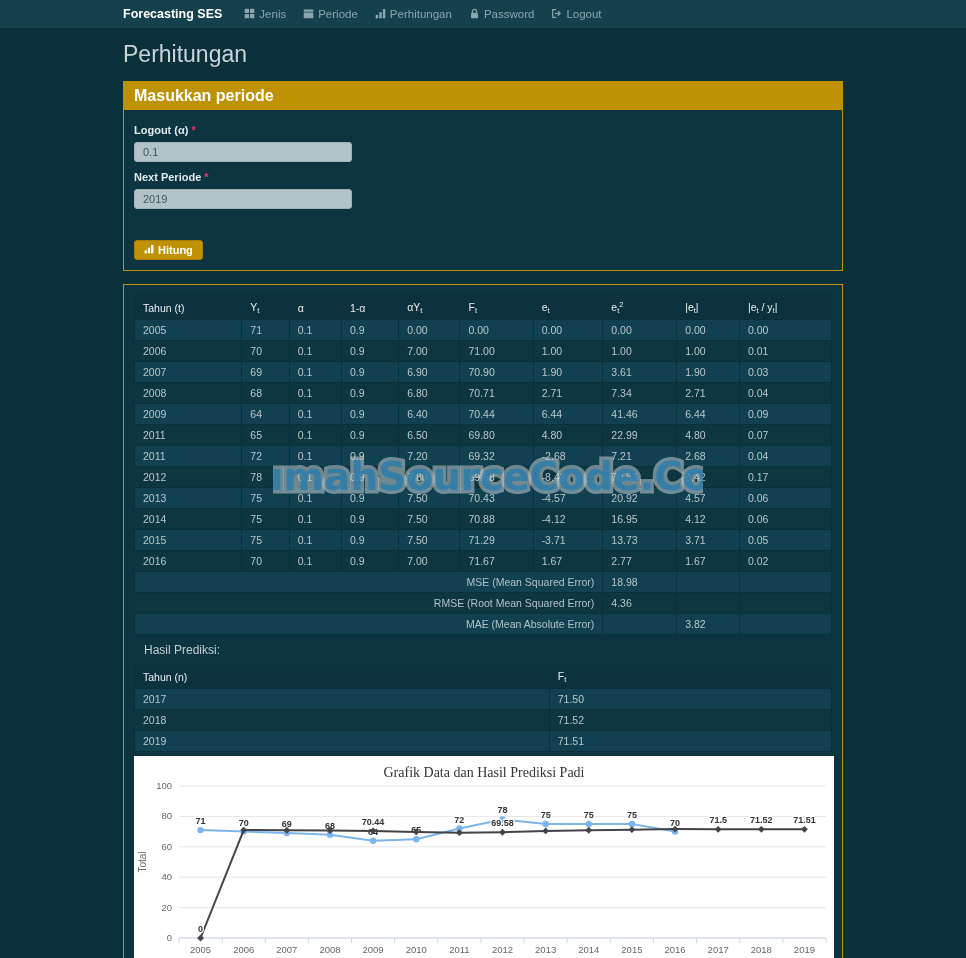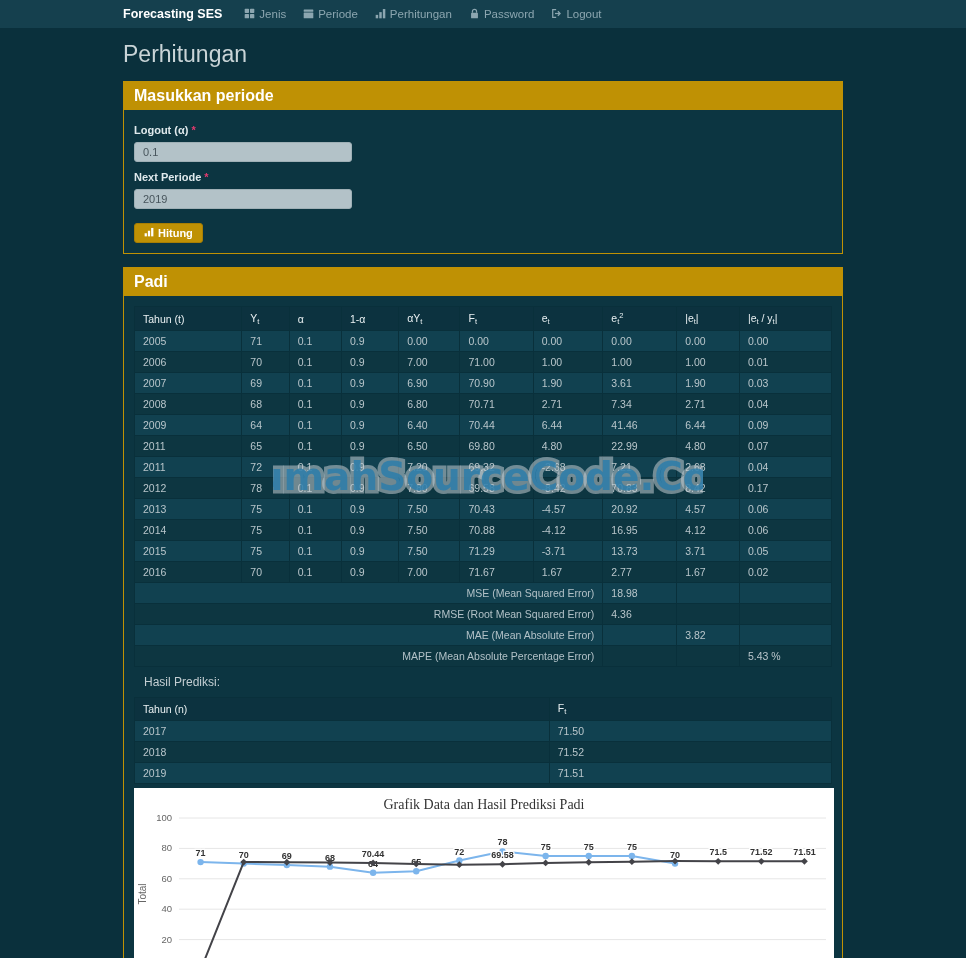--- a/index.html
+++ b/index.html
@@ -23,21 +23,21 @@
   .panel-heading { background:#bf9104; color:#ffffff; font-size:16px; font-weight:bold; padding:5px 10px; }
   .panel-body { padding:10px; }
   
   .field-label { display:block; color:#dfe9ec; font-size:11px; font-weight:bold; margin:4px 0 6px; }
   .req { color:#e23a6e; }
   .text-input { width:218px; height:20px; background:#b3c2c8; border:1px solid #9fb0b6; border-radius:3px;
                 font-size:11px; color:#47555c; padding:0 8px; display:block; margin-bottom:9px;
                 font-family:"Liberation Sans",sans-serif; }
   .btn { background:#bf9104; border:1px solid #a87e03; color:#fff; font-size:11px; font-weight:bold;
          padding:3px 9px; border-radius:3px; display:inline-flex; align-items:center; gap:4px;
-         margin-top:5px; cursor:pointer; font-family:"Liberation Sans",sans-serif; }
+         margin-top:22px; cursor:pointer; font-family:"Liberation Sans",sans-serif; }
   .btn svg { width:10px; height:10px; }
   
   table { width:100%; border-collapse:collapse; font-size:10.5px; color:#b9c6cb; table-layout:fixed; }
   th,td { padding:4px 8px; border:1px solid #09303b; text-align:left; font-weight:normal;
           overflow:hidden; white-space:nowrap; }
   thead th { color:#e9f0f2; font-weight:normal; background:#0c323f; }
   tbody tr:nth-child(odd)  { background:#114150; }
   tbody tr:nth-child(even) { background:#0d3641; }
   td.sum-label { text-align:right; color:#b2c1c7; }
   sub { font-size:7.5px; vertical-align:-2px; }
@@ -124,21 +124,20 @@
               <rect x="1" y="10" width="3.6" height="5"></rect>
               <rect x="6.2" y="6" width="3.6" height="9"></rect>
               <rect x="11.4" y="1.5" width="3.6" height="13.5"></rect>
             </svg></span>
         <span>Hitung</span>
       </button>
     </div>
   </section>
 
   <section class="panel">
-    <div class="panel-heading">Padi</div>
     <div class="panel-body">
       <table id="main-table">
           <colgroup>
             <col style="width:15.4%">
             <col style="width:6.8%">
             <col style="width:7.5%">
             <col style="width:8.2%">
             <col style="width:8.8%">
             <col style="width:10.5%">
             <col style="width:10%">
@@ -315,26 +314,20 @@
               <td class="sum-label" colspan="7">RMSE (Root Mean Squared Error)</td>
               <td>4.36</td>
               <td></td>
               <td></td>
             </tr>
             <tr>
               <td class="sum-label" colspan="7">MAE (Mean Absolute Error)</td>
               <td></td>
               <td>3.82</td>
               <td></td>
-            </tr>
-            <tr>
-              <td class="sum-label" colspan="7">MAPE (Mean Absolute Percentage Error)</td>
-              <td></td>
-              <td></td>
-              <td>5.43 %</td>
             </tr>
           </tbody>
         </table>
       <div class="hasil">Hasil Prediksi:</div>
       <table id="pred-table">
           <colgroup>
             <col style="width:59.5%">
             <col style="width:40.5%">
           </colgroup>
           <thead>

